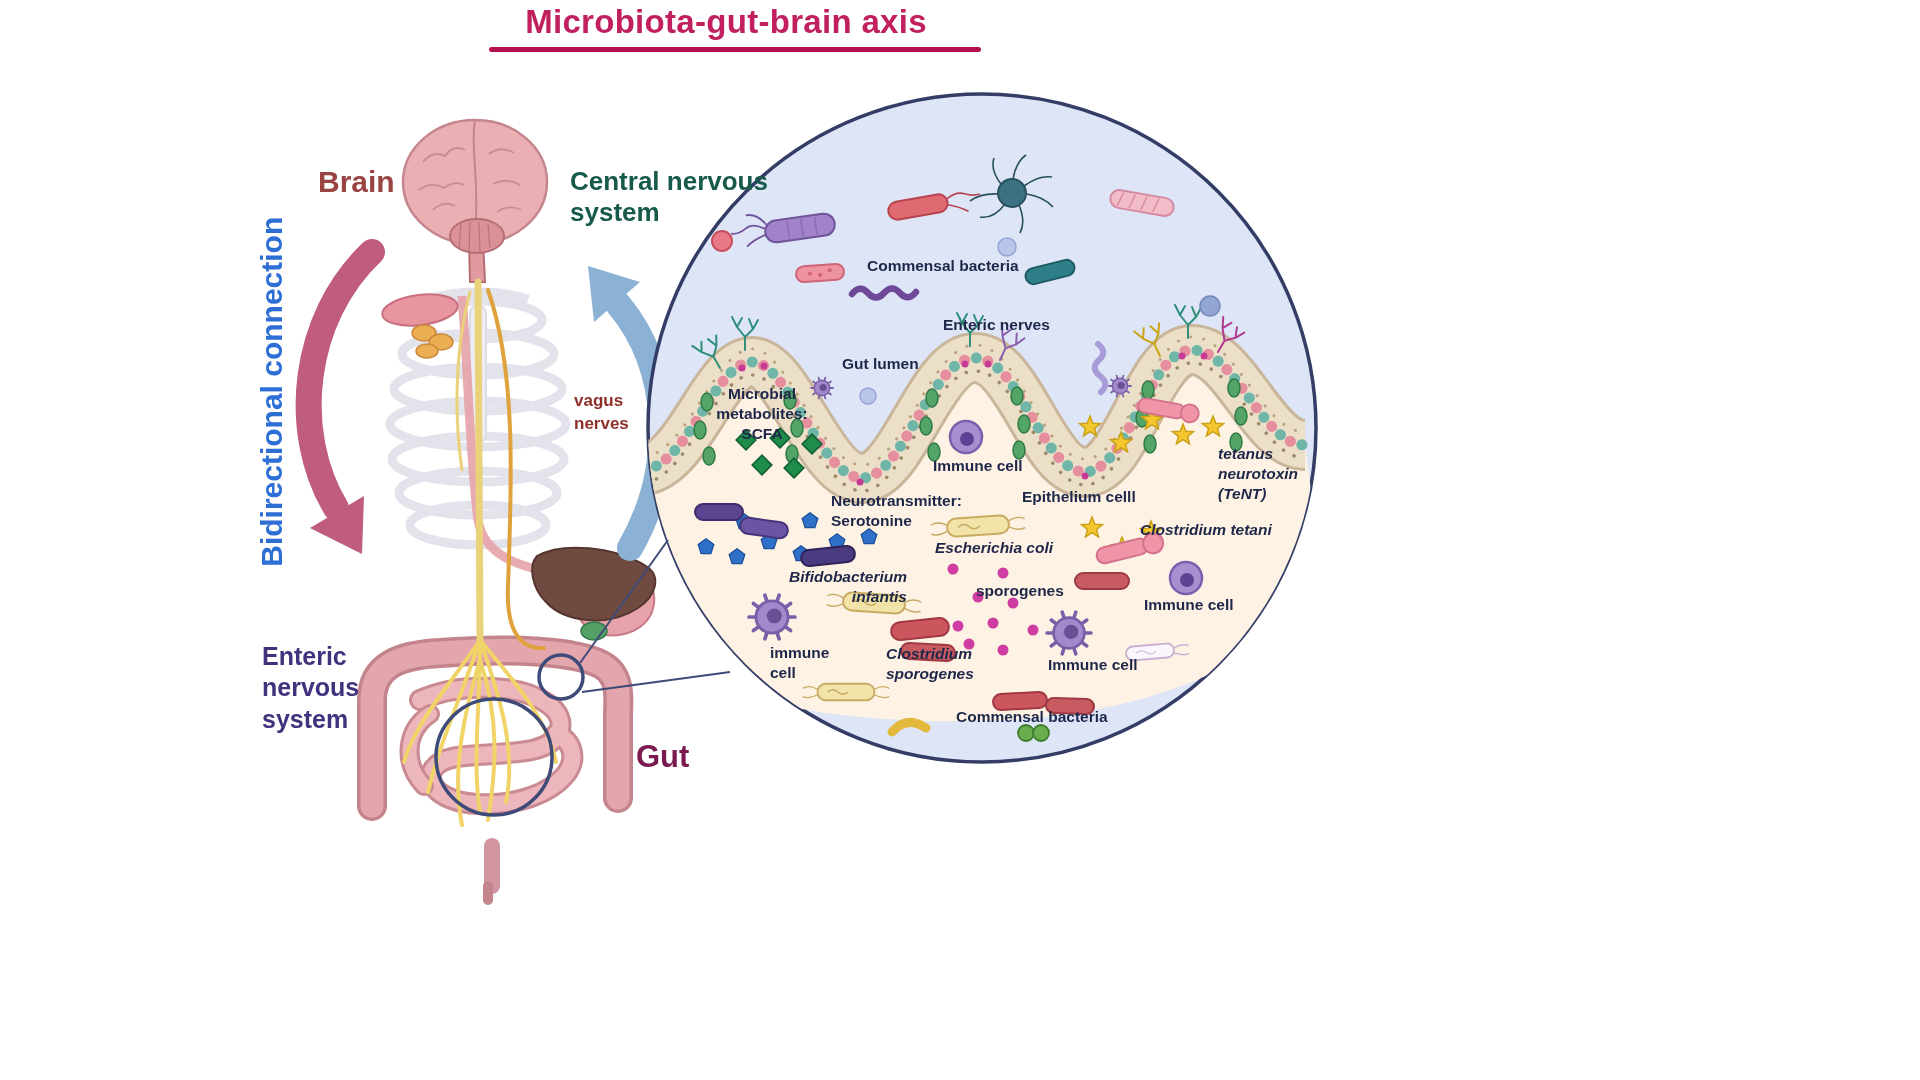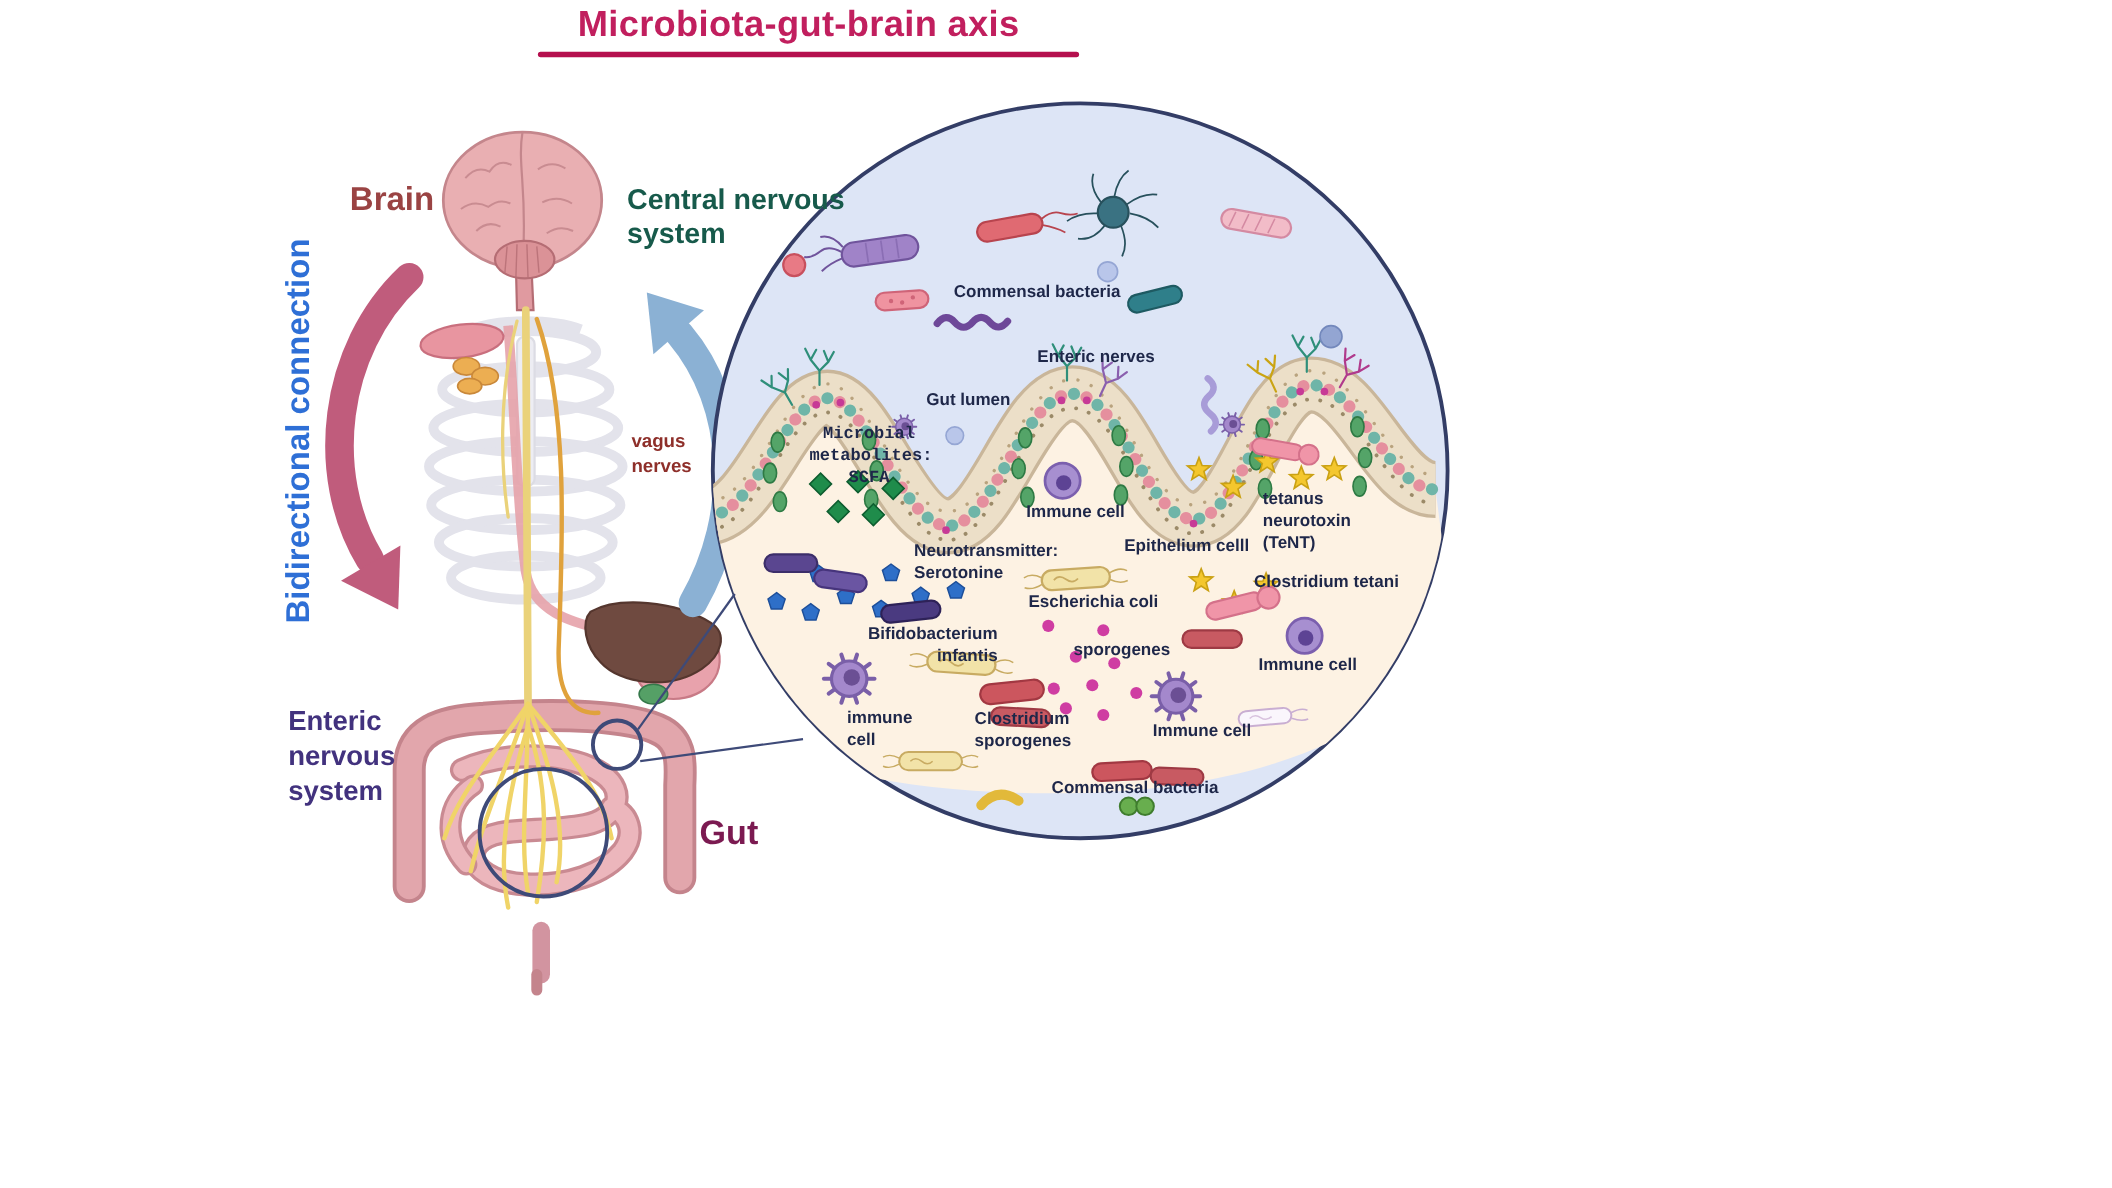--- a/index.html
+++ b/index.html
@@ -14,21 +14,21 @@
   .lbl { position:absolute; font-weight:700; white-space:pre-line; line-height:1.25; }
   .lbl-brain { left:318px; top:163px; font-size:30px; color:var(--brain-label,#9a4343); }
   .lbl-cns { left:570px; top:166px; font-size:26px; color:var(--cns-label,#175a4b); line-height:1.2; }
   .lbl-bidir { left:82px; top:373px; width:380px; text-align:center; font-size:30px;
                color:var(--bidirectional-label,#2e6fd6); transform:rotate(-90deg); }
   .lbl-vagus { left:574px; top:390px; font-size:17px; color:var(--vagus-label,#8e2f2a); line-height:1.35; }
   .lbl-ens { left:262px; top:641px; font-size:25px; color:var(--ens-label,#42327e); }
   .lbl-gut { left:636px; top:738px; font-size:31px; color:var(--gut-label,#7b1a51);text-align:right; }
   .ilbl { position:absolute; font-size:15.5px; font-weight:700; white-space:pre-line;
           line-height:1.3; color:var(--inset-label,#1e2749); }
-  .it { }
+  .it { font-style:italic; }
   .ctr { text-align:center; }
 </style>
 </head>
 <body>
 
 <div class="canvas">
 
 <svg id="art" viewBox="0 0 1920 1080" aria-hidden="true">
   <defs>
     <clipPath id="cclip">
@@ -337,26 +337,26 @@
   <div class="lbl lbl-vagus">vagus
 nerves</div>
   <div class="lbl lbl-ens">Enteric
 nervous
 system</div>
   <div class="lbl lbl-gut">Gut</div>
 
   <div class="ilbl" style="left:867px; top:256px;">Commensal bacteria</div>
   <div class="ilbl" style="left:943px; top:315px;">Enteric nerves</div>
   <div class="ilbl" style="left:842px; top:354px;">Gut lumen</div>
-  <div class="ilbl ctr" style="left:736px; top:384px; width:108px;font-family:Liberation Mono, monospace;">Microbial
+  <div class="ilbl ctr" style="left:708px; top:384px; width:108px;">Microbial
 metabolites:
 SCFA</div>
   <div class="ilbl" style="left:933px; top:456px;">Immune cell</div>
   <div class="ilbl" style="left:1022px; top:487px;">Epithelium celll</div>
-  <div class="ilbl" style="left:1148px; top:444px;">tetanus
+  <div class="ilbl" style="left:1218px; top:444px;font-style:italic;">tetanus
 neurotoxin
 (TeNT)</div>
   <div class="ilbl" style="left:831px; top:491px;">Neurotransmitter:
 Serotonine</div>
   <div class="ilbl it" style="left:935px; top:538px;">Escherichia coli</div>
   <div class="ilbl it" style="left:1140px; top:520px;">Clostridium tetani</div>
   <div class="ilbl it" style="left:789px; top:567px;text-align:right;">Bifidobacterium
 infantis</div>
   <div class="ilbl" style="left:976px; top:581px;">sporogenes</div>
   <div class="ilbl" style="left:1144px; top:595px;">Immune cell</div>

